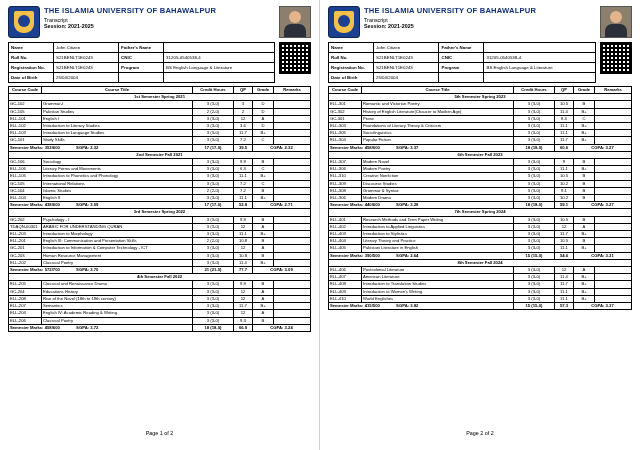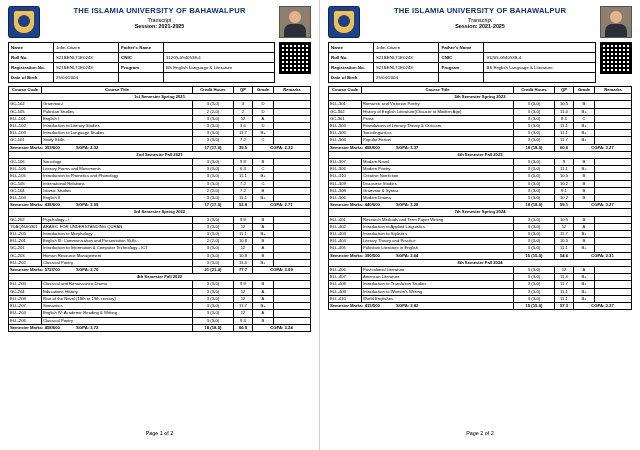--- a/index.html
+++ b/index.html
@@ -4,21 +4,21 @@
 <style>
   html,body{margin:0;padding:0;}
   body{width:640px;height:450px;background:#e8e8e8;font-family:"Liberation Sans",sans-serif;overflow:hidden;}
   .page{position:absolute;top:0;width:320px;height:450px;background:#ffffff;box-sizing:border-box;padding:6px 8px 0 8px;}
   .page.left{left:0;border-right:1px solid #d0d0d0;}
   .page.right{left:320px;}
   .hdr{display:flex;align-items:flex-start;gap:4px;}
   .crest{width:30px;height:30px;flex:0 0 30px;background:#1d3f8f;border:1px solid #0f2550;border-radius:3px;position:relative;}
   .crest:before{content:"";position:absolute;left:5px;top:4px;width:20px;height:22px;background:#f2c14a;border-radius:2px 2px 9px 9px;}
   .crest:after{content:"";position:absolute;left:9px;top:8px;width:12px;height:12px;background:#1d3f8f;border-radius:50%;}
-  .hdr-mid{flex:1;text-align:center;}
+  .hdr-mid{flex:1;}
   .uni{font-size:7.6px;font-weight:bold;letter-spacing:.2px;color:#12307a;}
   .tr{font-size:5.4px;margin-top:2px;}
   .ses{font-size:5.4px;font-weight:bold;}
   .photo{width:30px;height:30px;flex:0 0 30px;background:#8c7f6e;border:1px solid #555;position:relative;overflow:hidden;}
   .photo:before{content:"";position:absolute;left:9px;top:4px;width:12px;height:12px;border-radius:50%;background:#e3b58c;}
   .photo:after{content:"";position:absolute;left:4px;top:17px;width:22px;height:13px;border-radius:7px 7px 0 0;background:#2a2f3a;}
   .idblock{margin-top:4px;display:flex;align-items:flex-start;}
   .idtab{flex:1;border:1px solid #000;border-collapse:collapse;}
   .idtab td{border:1px solid #000;font-size:4.4px;padding:1px 2px;height:7px;}
   .lbl{width:40px;font-weight:bold;}

